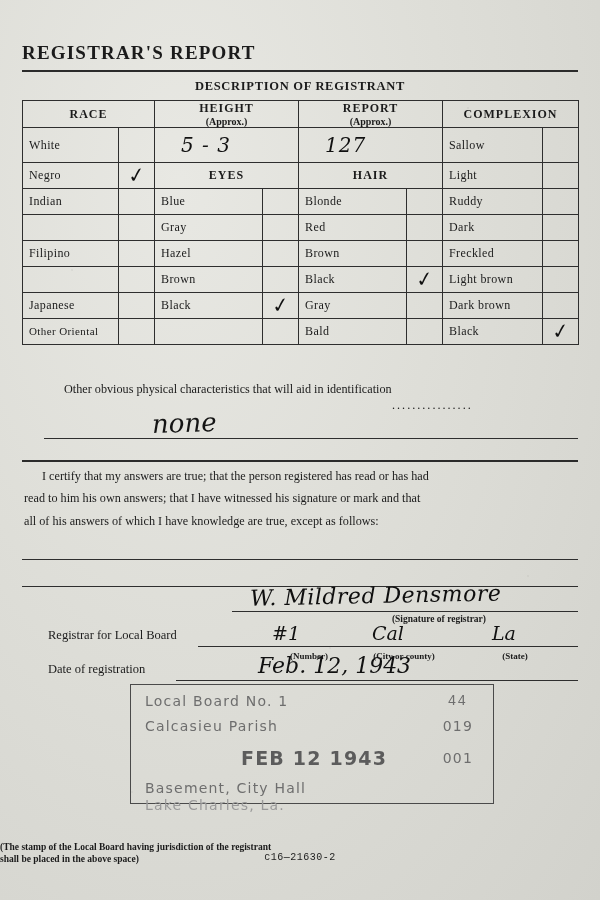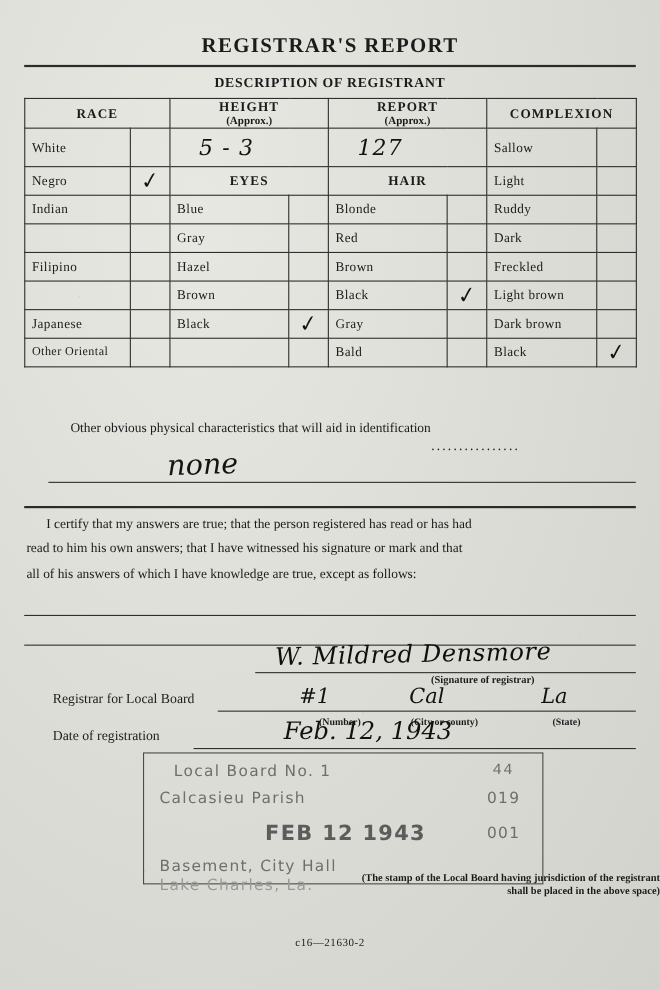--- a/index.html
+++ b/index.html
@@ -24,23 +24,22 @@
       radial-gradient(circle at 78% 12%, rgba(0,0,0,.04) 0 1px, transparent 1px),
       radial-gradient(circle at 55% 72%, rgba(0,0,0,.035) 0 1px, transparent 1px),
       radial-gradient(circle at 88% 64%, rgba(0,0,0,.04) 0 1px, transparent 1px),
       radial-gradient(circle at 22% 88%, rgba(0,0,0,.03) 0 1px, transparent 1px);
     pointer-events:none;
   }
   .sheet{
     position:absolute;left:22px;top:14px;width:556px;height:872px;
   }
   .title{
-    text-align:center;
     font-size:19px;font-weight:bold;letter-spacing:1.2px;
-    margin-top:17px;
+    margin-top:28px;
   }
   .rule{
     border:0;border-top:2px solid #2b2b2b;margin:6px 0 0 0;
   }
   .subtitle{
     text-align:center;font-size:12.5px;font-weight:bold;letter-spacing:.7px;
     margin:7px 0 6px 0;
   }
 
   table.grid{
@@ -110,36 +109,36 @@
 
   .stampbox{
     position:absolute;left:130px;top:684px;width:362px;height:118px;
     border:1.5px solid #4a4a4a;
   }
   .stamp{
     position:absolute;color:#6e6e6e;
     font-family:"DejaVu Sans", sans-serif;
     letter-spacing:1.2px;
   }
-  .stamp.l1{left:27px;top:8px;font-size:14px;}
+  .stamp.l1{left:14px;top:8px;font-size:14px;}
   .stamp.l2{left:14px;top:33px;font-size:14px;}
   .stamp.date{left:110px;top:62px;font-size:19px;font-weight:bold;color:#5c5c5c;}
   .stamp.l4{left:14px;top:95px;font-size:14px;}
   .stamp.l5{left:14px;top:112px;font-size:14px;color:#9a9a9a;}
   .stamp.n1{right:26px;top:8px;font-size:14px;font-family:Liberation Mono, monospace;}
   .stamp.n2{right:20px;top:33px;font-size:14px;}
   .stamp.n3{right:20px;top:65px;font-size:14px;}
 
   .stampcap{
-    position:absolute;left:0;right:0;top:794px;text-align:right;
+    position:absolute;left:0;right:0;top:842px;text-align:left;
     font-size:9.5px;font-weight:bold;line-height:1.25;
   }
   .formno{
     position:absolute;left:0;right:0;top:852px;text-align:center;
-    font-size:10px;letter-spacing:.5px;
+    font-size:10px;letter-spacing:.5px;font-family:Liberation Mono, monospace;
   }
   .noneword{
     position:absolute;left:130px;top:394px;
     font-family:"DejaVu Serif",serif;font-style:italic;font-size:26px;color:#141414;
     transform:rotate(-2deg);
   }
   .otherline{
     position:absolute;left:22px;right:0;top:424px;border-bottom:1px solid #2e2e2e;
   }
   .otherlbl{

